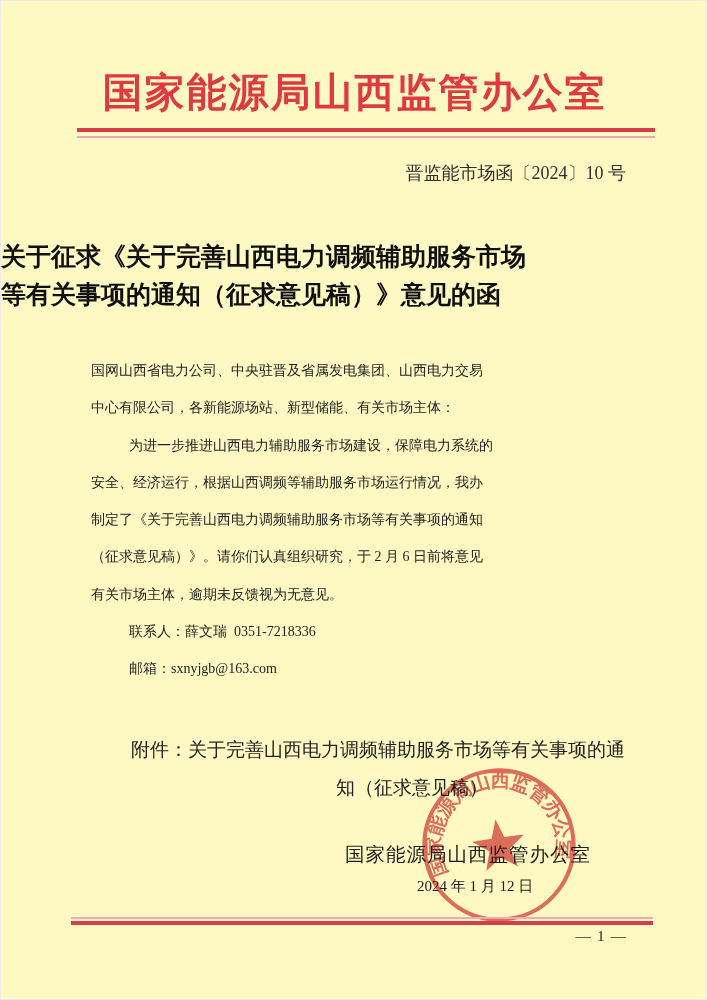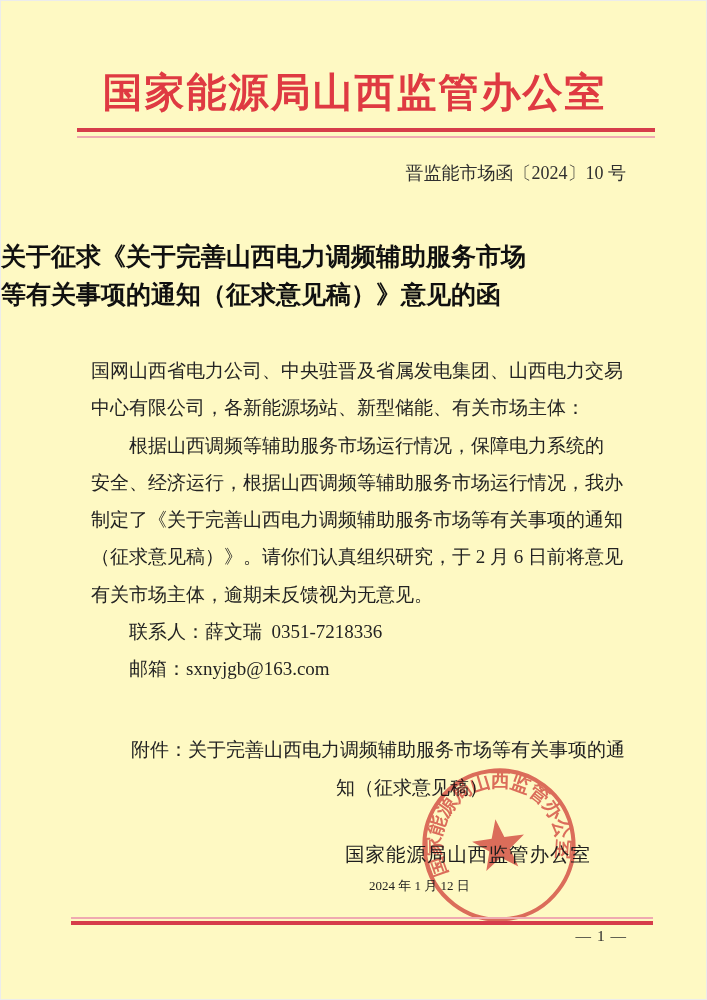--- a/index.html
+++ b/index.html
@@ -35,38 +35,38 @@
     font-size:18px;color:#2f2f2f;
     white-space:pre;
   }
   .doc-title{
     position:absolute;top:237px;left:0;width:707px;
     text-align:left;font-size:25px;font-weight:bold;
     color:#101010;line-height:38px;
   }
   .body-block{
     position:absolute;top:351px;left:90px;width:545px;
-    font-size:19px;line-height:37.3px;color:#232323;
+    font-size:14px;line-height:37.3px;color:#232323;
   }
   .body-line{white-space:pre;}
   .indent-2{padding-left:38px;}
   .attachment-block{
     position:absolute;top:706px;left:90px;width:545px;
     font-size:19px;line-height:37.5px;color:#232323;margin-top:24px;
   }
   .attach-l1{padding-left:40px;white-space:pre;}
   .attach-l2{padding-left:97px;white-space:pre;text-align:center;}
   .signature-org{
     position:absolute;top:840px;right:115px;
     font-size:19.5px;letter-spacing:1px;color:#1d1d1d;
     white-space:pre;
   }
   .signature-date{
     position:absolute;top:876px;left:368px;width:212px;
-    text-align:left;font-size:13px;color:#1d1d1d;
+    text-align:center;font-size:15px;color:#1d1d1d;
     white-space:pre;
   }
   .seal{
     position:absolute;left:417px;top:763px;width:162px;height:162px;
     transform:rotate(-8deg);
     opacity:.78;
     mix-blend-mode:multiply;
   }
   .rule-bottom-thin{position:absolute;top:916px;left:70px;width:582px;height:1.5px;background:var(--rule-light);}
   .rule-bottom-thick{position:absolute;top:920px;left:70px;width:582px;height:3.5px;background:var(--rule-red);}
@@ -88,21 +88,21 @@
   <div class="doc-number">晋监能市场函〔2024〕10 号</div>
 
   <div class="doc-title">
     <div>关于征求《关于完善山西电力调频辅助服务市场</div>
     <div>等有关事项的通知（征求意见稿）》意见的函</div>
   </div>
 
   <div class="body-block">
     <div class="body-line">国网山西省电力公司、中央驻晋及省属发电集团、山西电力交易</div>
     <div class="body-line">中心有限公司，各新能源场站、新型储能、有关市场主体：</div>
-    <div class="body-line indent-2">根据山西调频等辅助服务市场运行情况，保障电力系统的</div>
+    <div class="body-line indent-2">为进一步推进山西电力辅助服务市场建设，保障电力系统的</div>
     <div class="body-line">安全、经济运行，根据山西调频等辅助服务市场运行情况，我办</div>
     <div class="body-line">制定了《关于完善山西电力调频辅助服务市场等有关事项的通知</div>
     <div class="body-line">（征求意见稿）》。请你们认真组织研究，于 2 月 6 日前将意见</div>
     <div class="body-line">有关市场主体，逾期未反馈视为无意见。</div>
     <div class="body-line indent-2">联系人：薛文瑞  0351-7218336</div>
     <div class="body-line indent-2">邮箱：sxnyjgb@163.com</div>
   </div>
 
   <div class="attachment-block">
     <div class="attach-l1">附件：关于完善山西电力调频辅助服务市场等有关事项的通</div>

